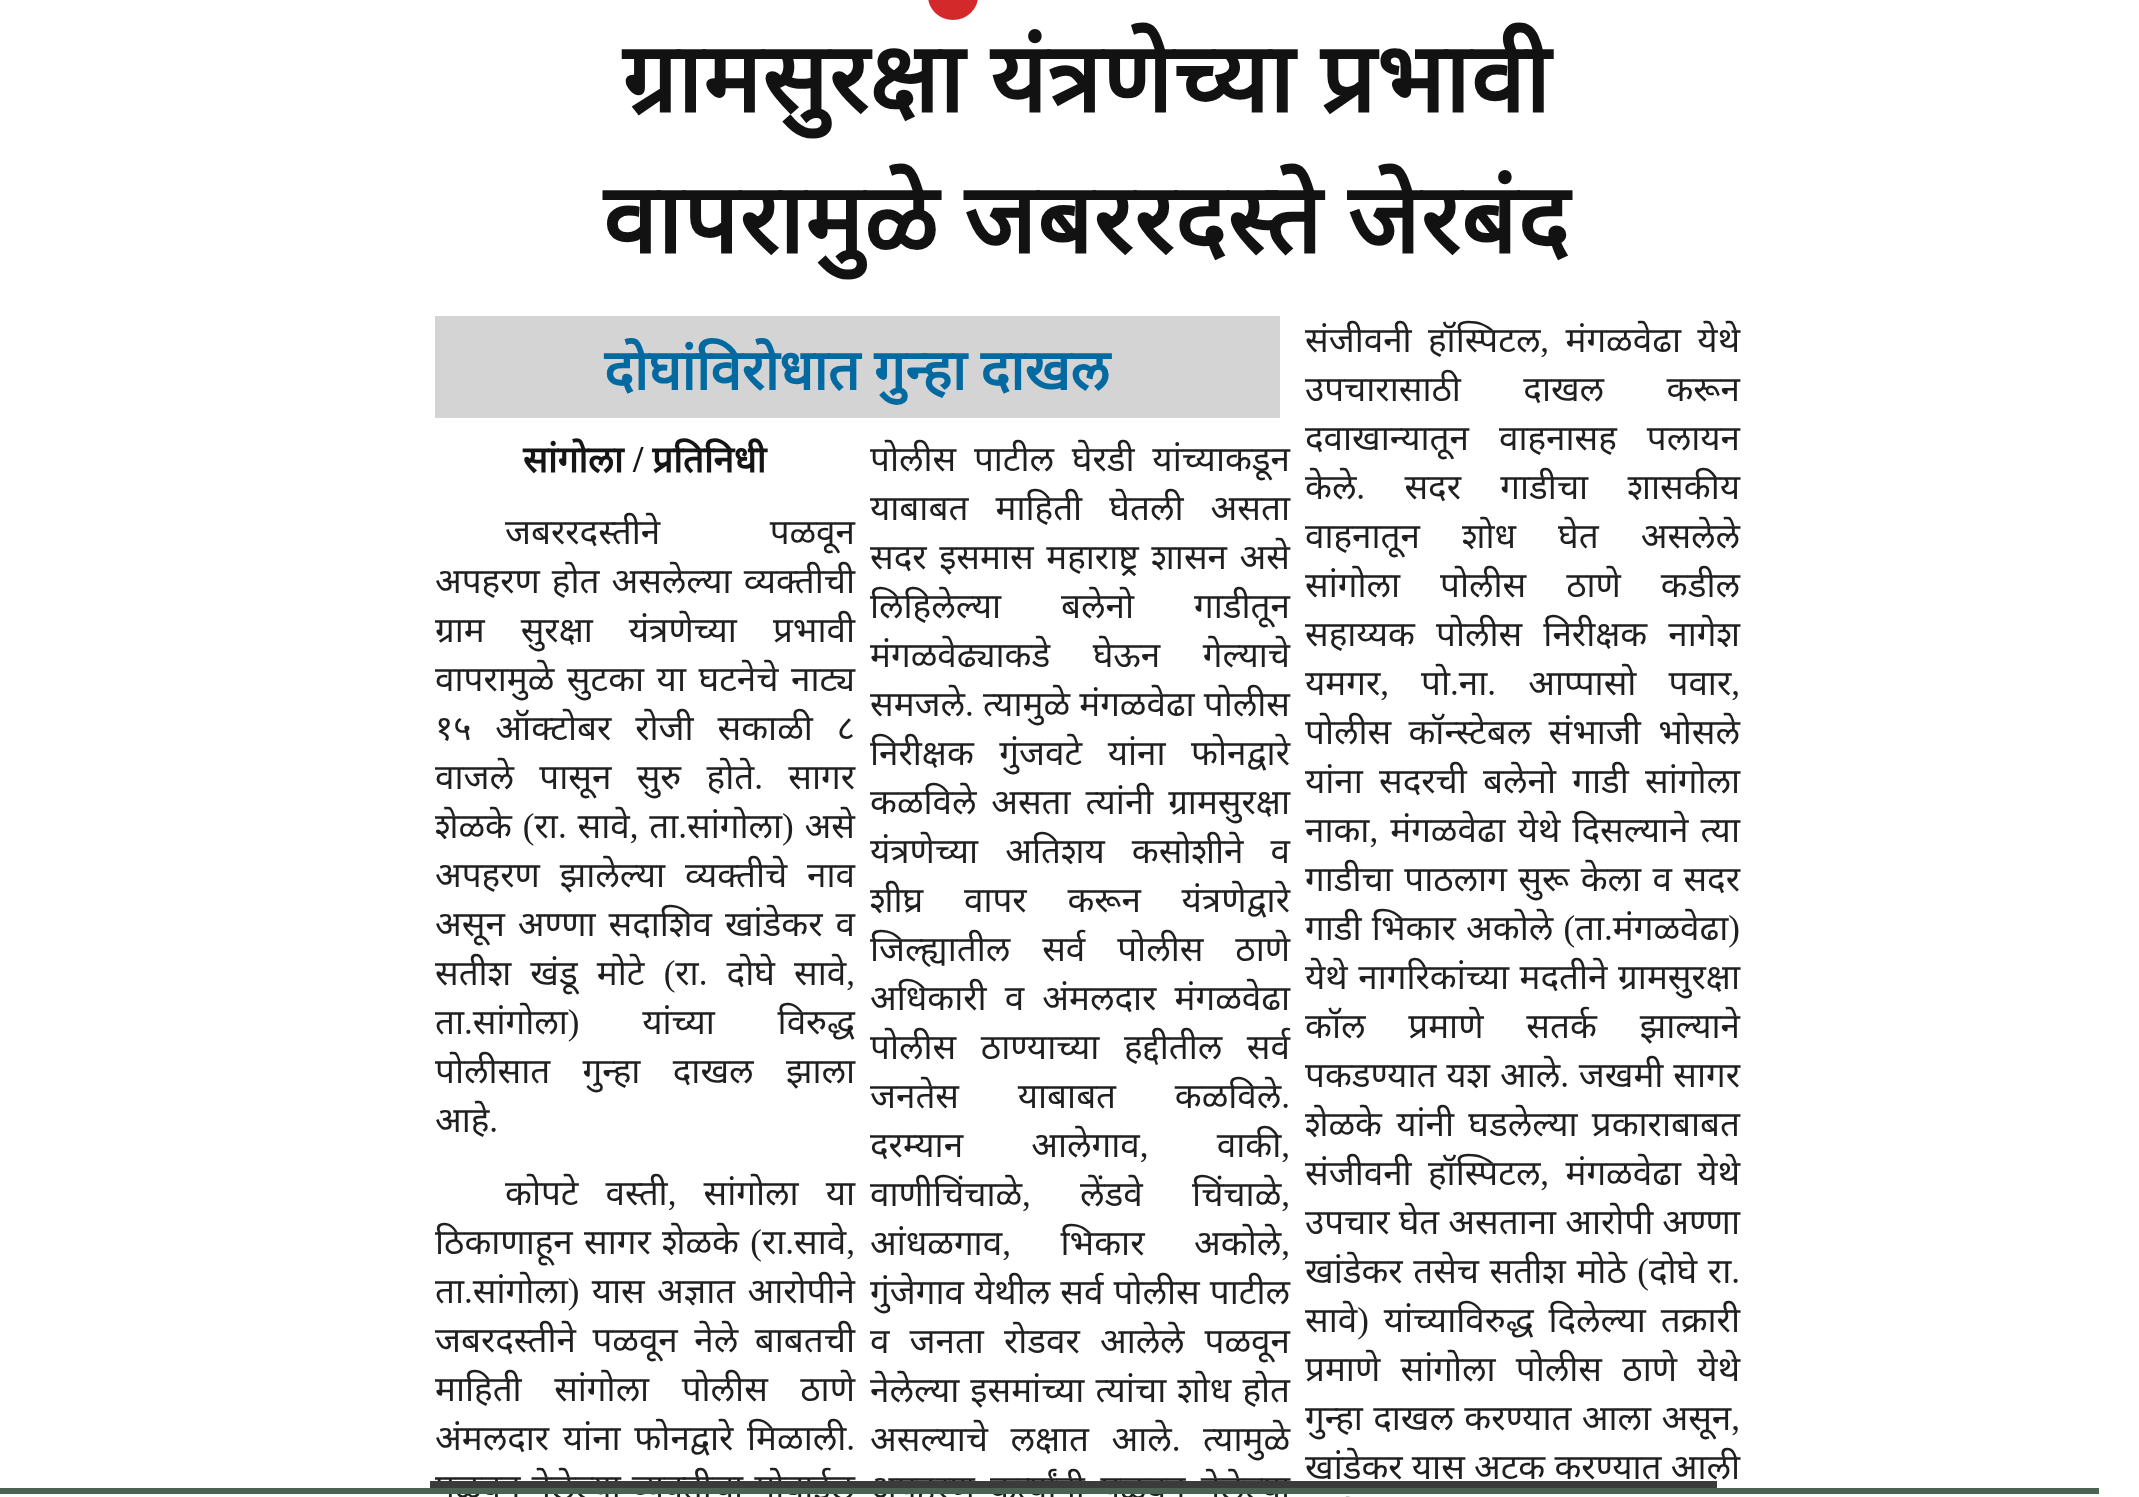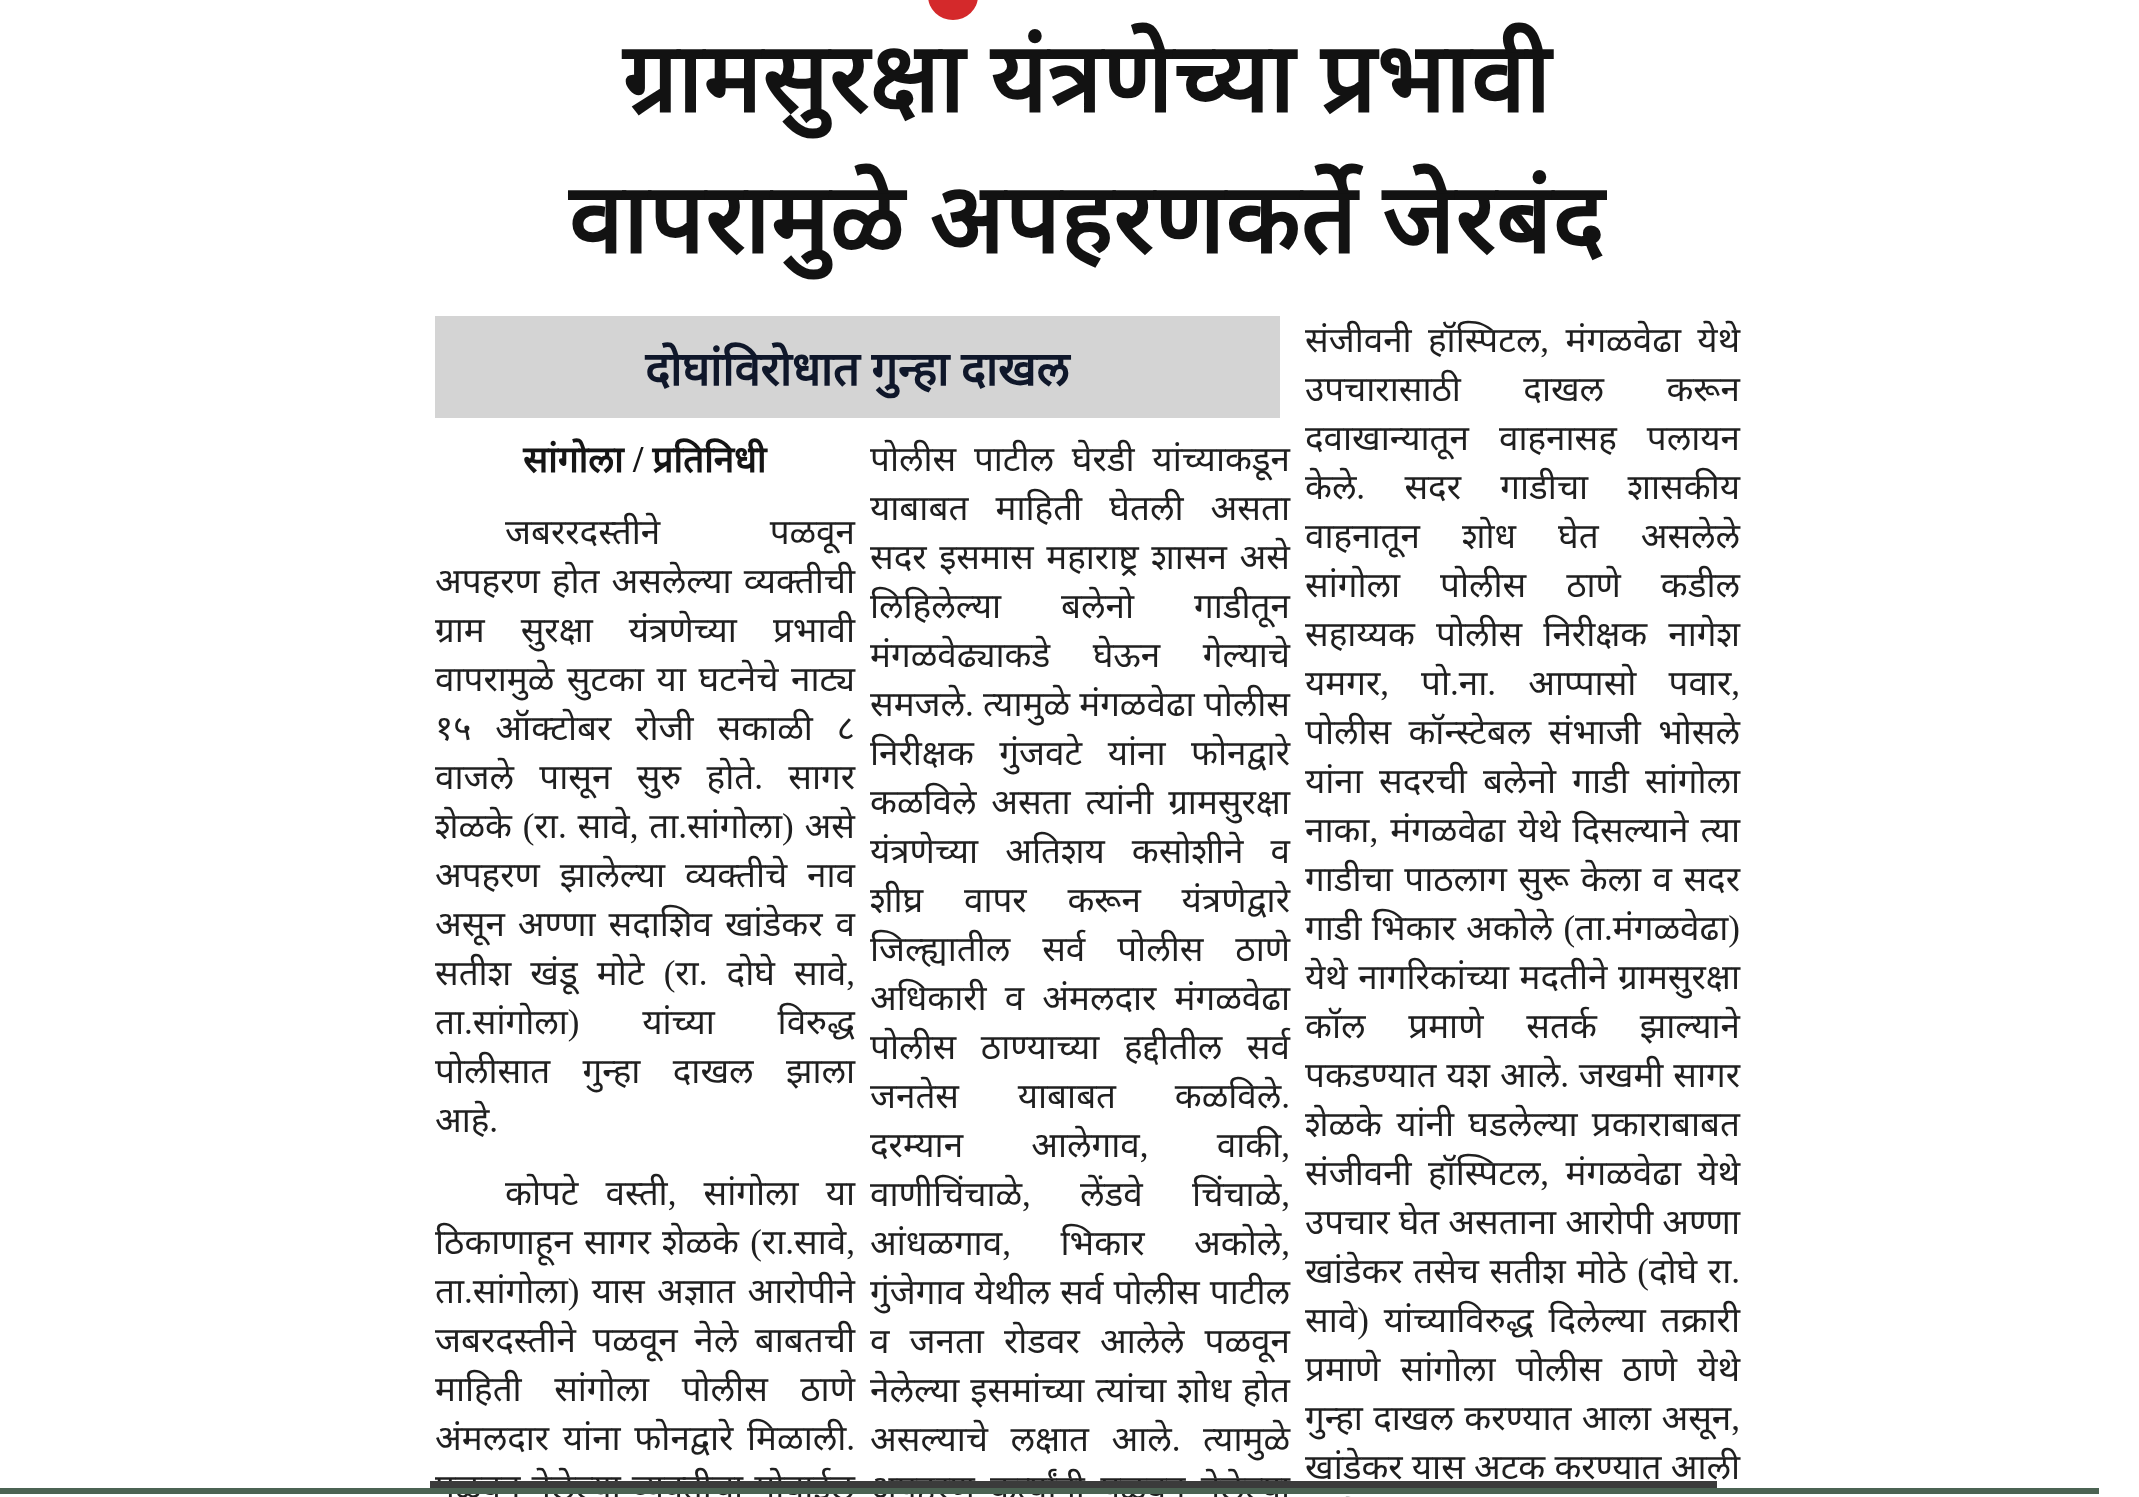--- a/index.html
+++ b/index.html
@@ -39,23 +39,23 @@
     align-items:flex-start;
   }
   .left-group{width:855px;flex:0 0 855px;}
   .subhead-box{
     width:845px;height:102px;
     background:#d4d4d4;
     display:flex;align-items:center;justify-content:center;
     margin-bottom:17px;
   }
   .subhead-box span{
-    font-size:47px;
+    font-size:56px;
     font-weight:700;
-    color:#0f172a;
+    color:#0369a1;
     white-space:nowrap;
   }
   .columns{display:flex;gap:15px;}
   .col{width:420px;flex:0 0 420px;}
   .col3{width:435px;flex:0 0 435px;}
   .byline{
     text-align:center;
     font-weight:700;
     font-size:37px;
     line-height:49px;
@@ -87,21 +87,21 @@
 <body>
 
 <div class="page">
 
   <div class="red-dot"></div>
 
   <div class="clip">
 
     <h1 class="headline">
       <span class="hl-line">ग्रामसुरक्षा यंत्रणेच्या प्रभावी</span>
-      <span class="hl-line">वापरामुळे अपहरणकर्ते जेरबंद</span>
+      <span class="hl-line">वापरामुळे जबररदस्ते जेरबंद</span>
     </h1>
 
     <div class="body-row">
 
       <div class="left-group">
 
         <div class="subhead-box">
           <span>दोघांविरोधात गुन्हा दाखल</span>
         </div>
 

